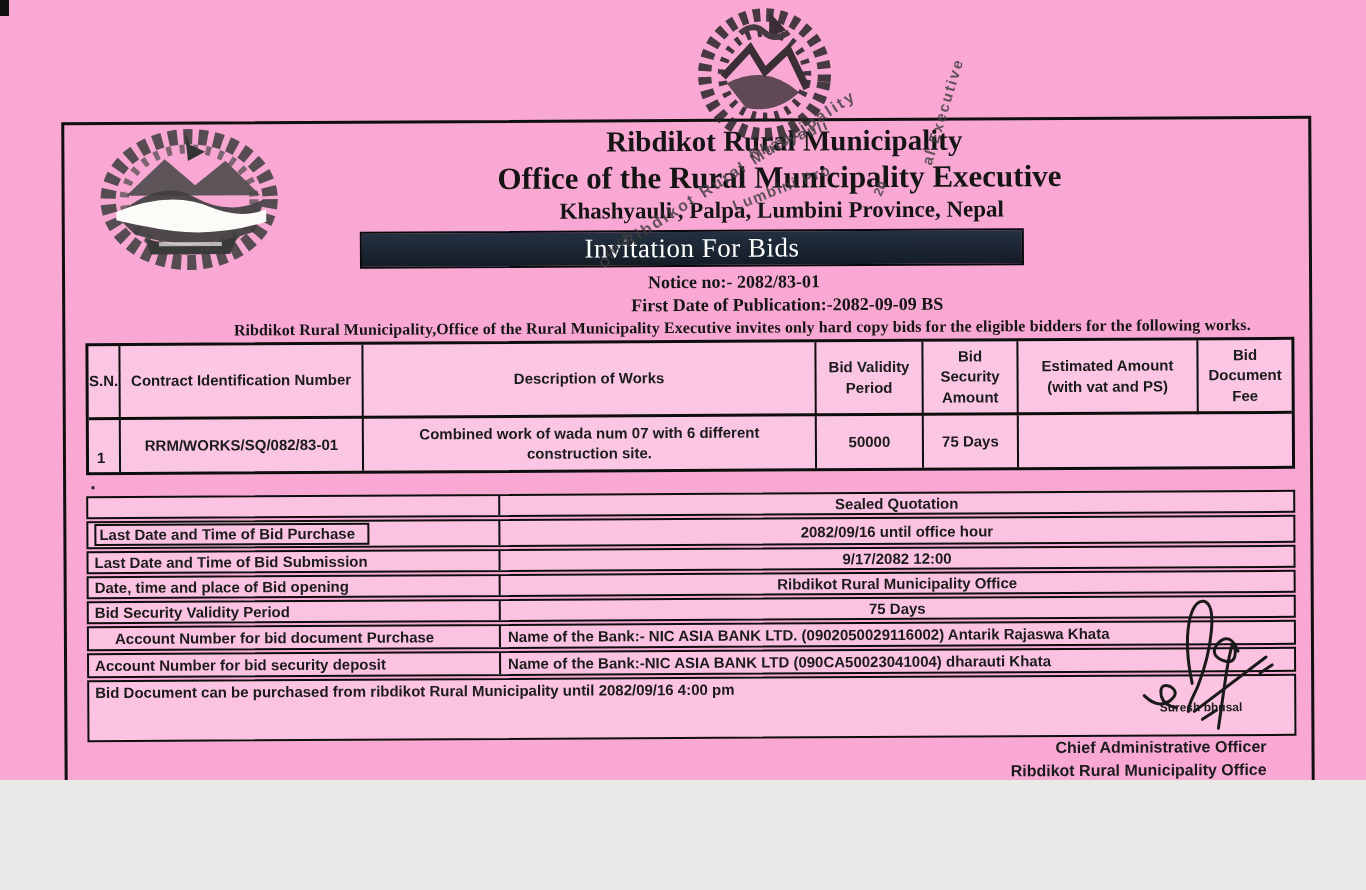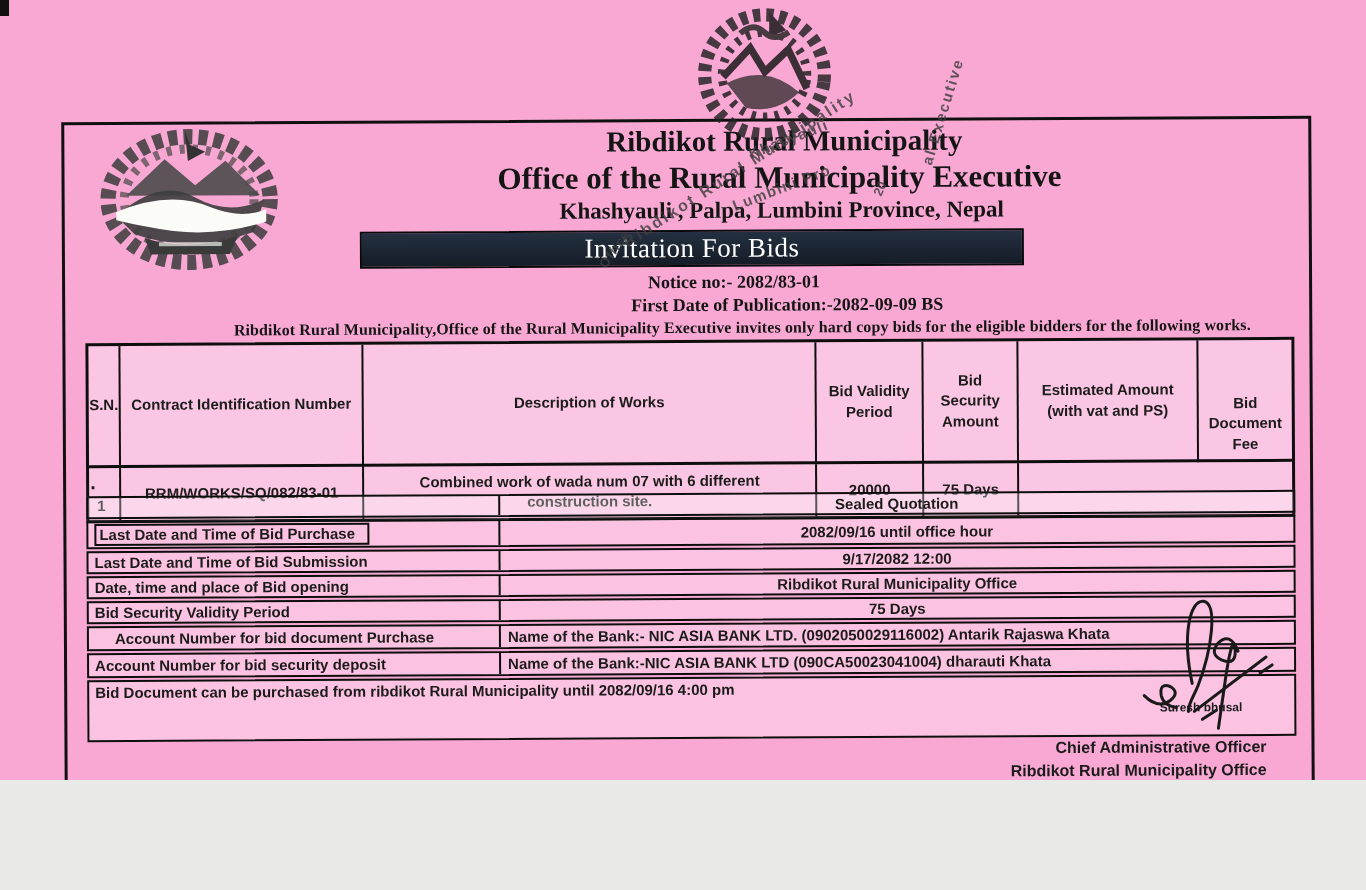--- a/index.html
+++ b/index.html
@@ -38,21 +38,21 @@
     position:absolute; left:20px; top:218px; width:1209px;
     border:3px solid #0e0e0e; box-sizing:border-box;
     display:grid; grid-template-columns:32px 243px 453px 107px 95px 180px 1fr;
     background:rgba(255,255,255,.35);
   }
   .t1 .c{
     border-right:2px solid #0e0e0e; display:flex; align-items:center; justify-content:center;
     text-align:center; font-weight:700; font-size:15px; padding:2px 4px; box-sizing:border-box;
     line-height:1.35;
   }
-  .t1 .c:nth-child(7n){border-right:none;margin-top:48px;}
+  .t1 .c:nth-child(7n){border-right:none;}
   .t1 .hd{min-height:74px; border-bottom:3px solid #0e0e0e;}
   .t1 .dt{min-height:52px;}
   .t1 .desc span{display:inline-block; max-width:400px;}
   .t1 .sn-data{align-items:flex-end; justify-content:flex-start; padding-left:8px; padding-bottom:4px;}
   .stray-dot{position:absolute; left:24px; top:346px; font-size:20px; font-weight:700;}
   
   .t2{position:absolute; left:20px; top:371px; width:1209px;}
   .t2 .row{
     display:flex; border:2px solid #0e0e0e; margin-bottom:2px; min-height:23px;
     align-items:stretch; box-sizing:border-box; background:rgba(255,255,255,.3);
@@ -143,21 +143,21 @@
       <div class="c hd">Bid Validity Period</div>
       <div class="c hd">Bid Security Amount</div>
       <div class="c hd">Estimated Amount (with vat and PS)</div>
       <div class="c hd">Bid Document Fee</div>
 
       <div class="c dt sn-data">1</div>
       <div class="c dt">RRM/WORKS/SQ/082/83-01</div>
       <div class="c dt desc">
           <span>Combined work of wada num 07 with 6 different construction site.</span>
         </div>
-      <div class="c dt">20000</div>
+      <div class="c dt">50000</div>
       <div class="c dt">75 Days</div>
     </div>
 
     <div class="stray-dot">.</div>
 
     <div class="t2">
       <div class="row">
         <div class="lab"></div>
         <div class="val">Sealed Quotation</div>
       </div>

